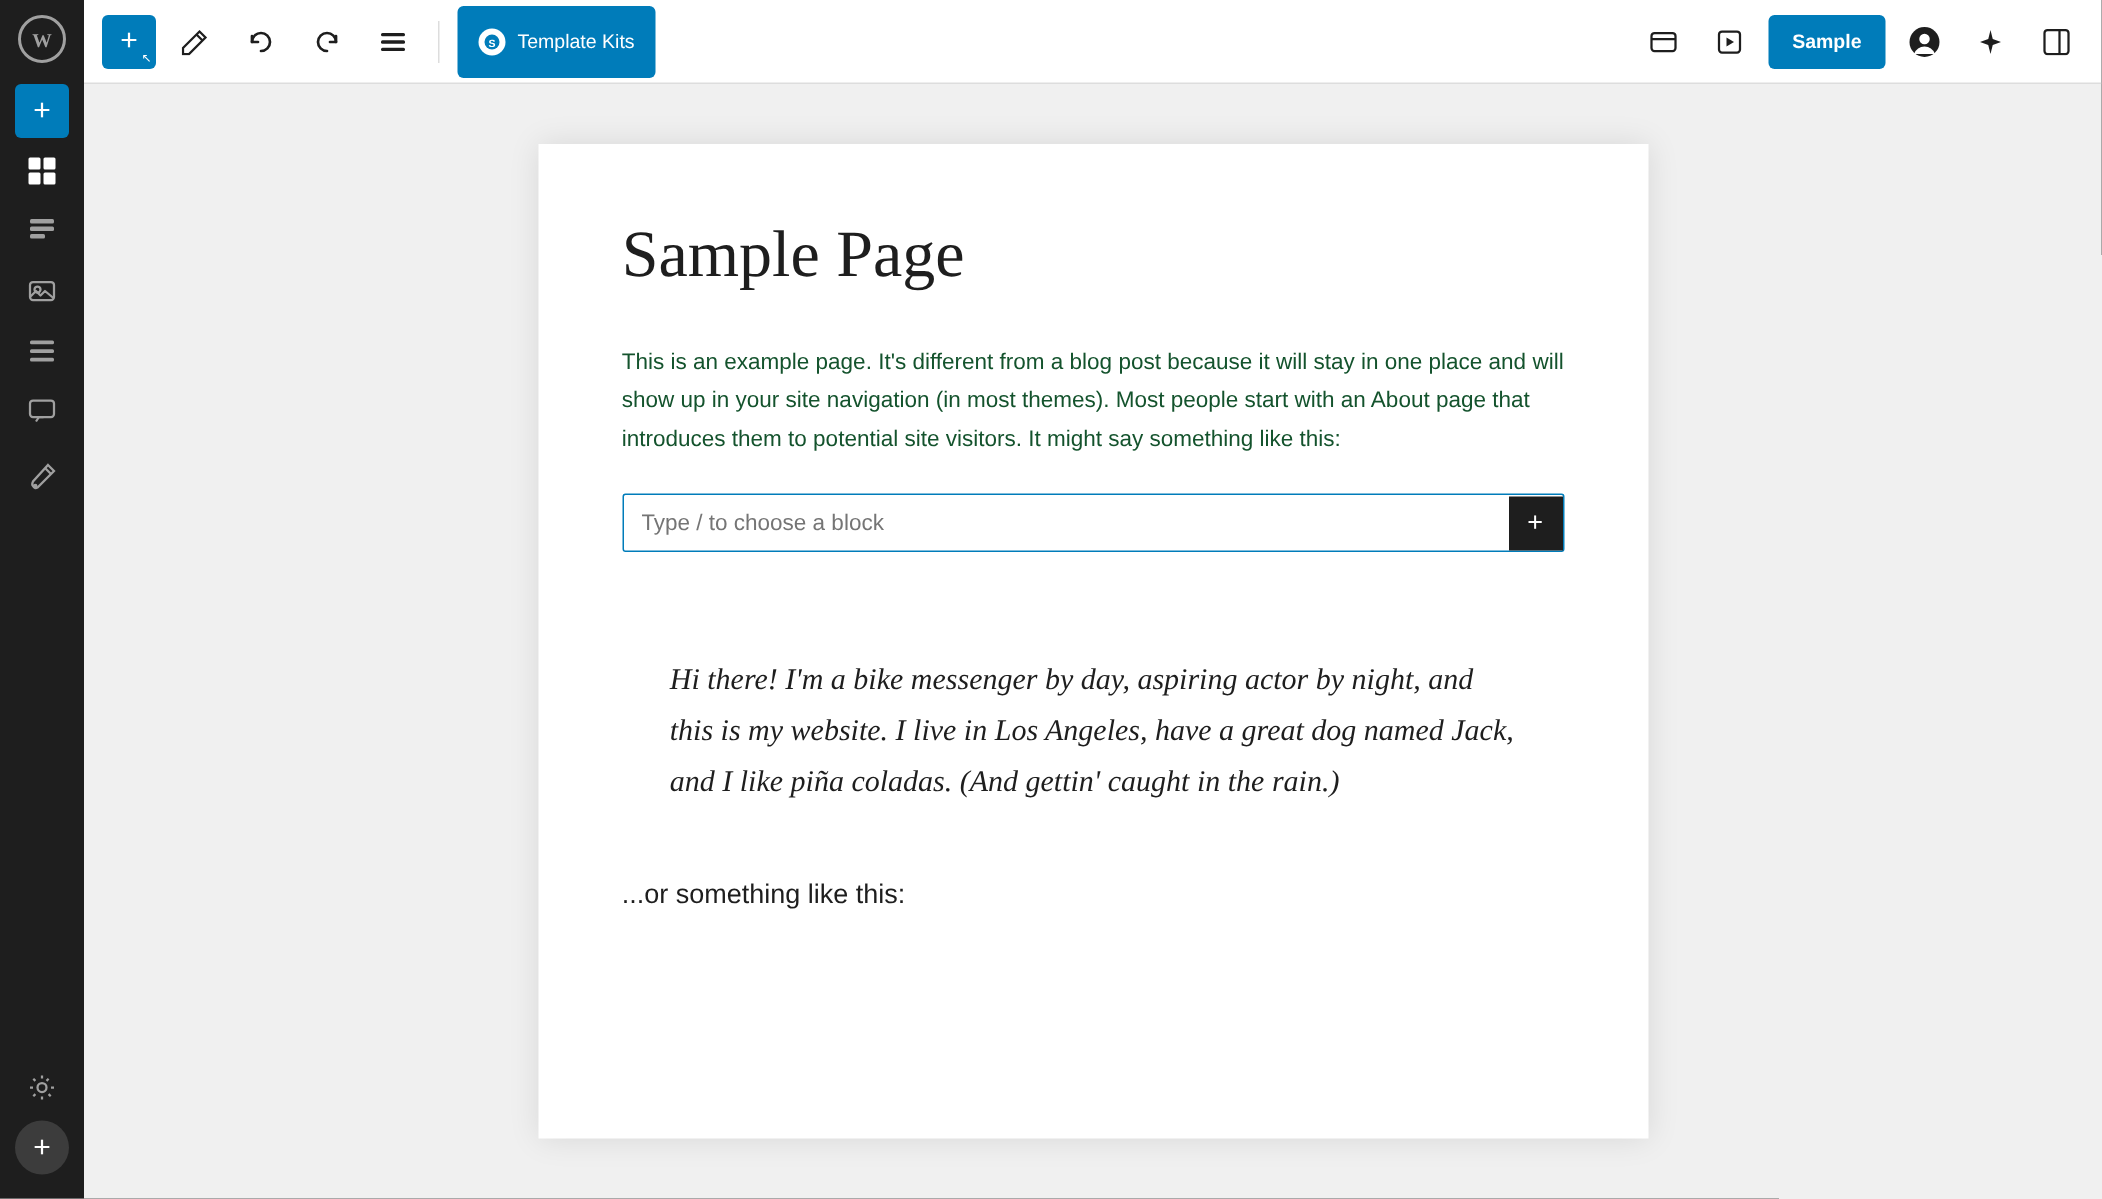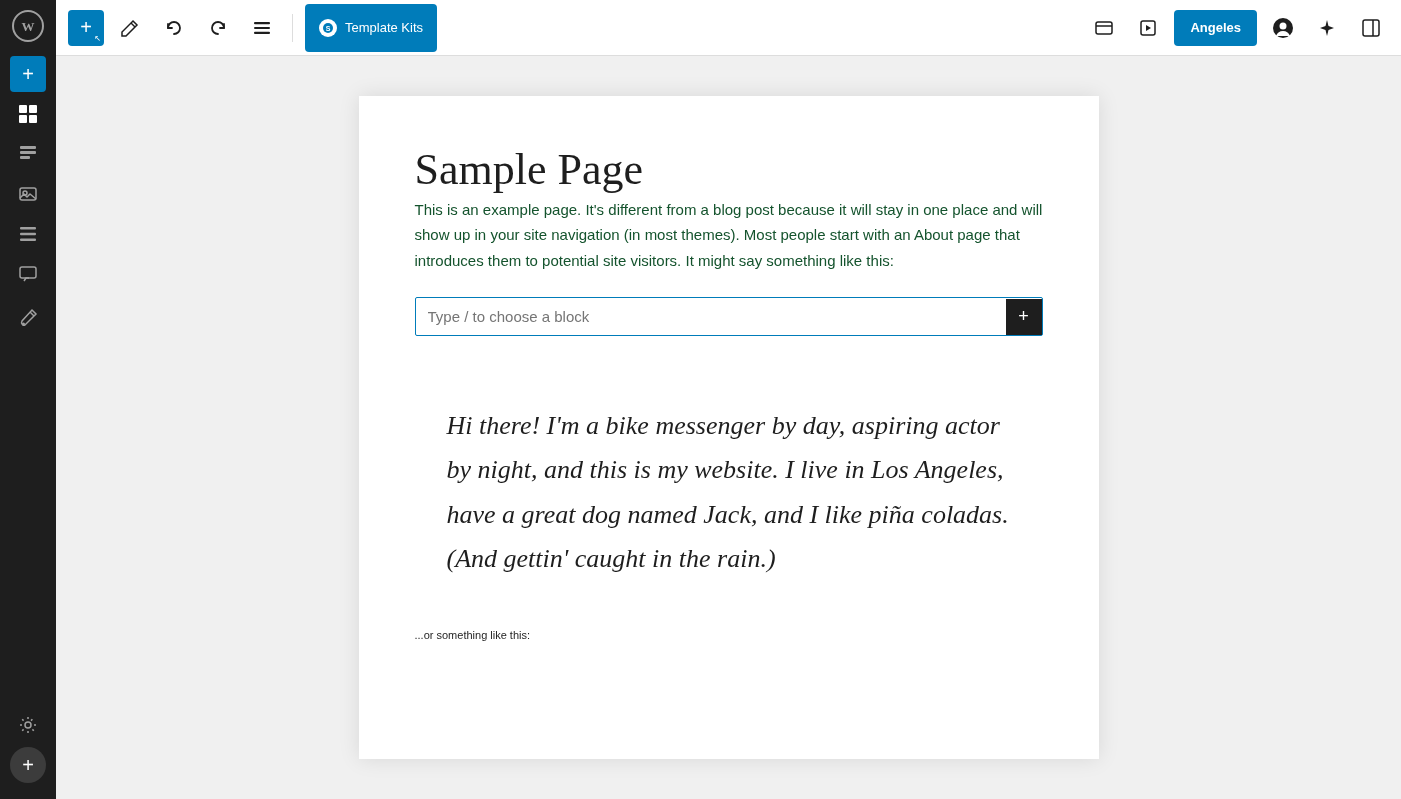--- a/index.html
+++ b/index.html
@@ -174,20 +174,21 @@
       width: 740px;
       min-height: 600px;
       padding: 48px 56px;
       box-shadow: 0 0 20px rgba(0,0,0,0.1);
     }
     .page-title {
       font-family: Georgia, 'Times New Roman', serif;
       font-size: 44px;
       font-weight: normal;
       color: #1e1e1e;
+      margin-bottom: 32px;
       line-height: 1.2;
     }
     .paragraph {
       font-size: 15px;
       color: #14532d;
       line-height: 1.7;
       margin-bottom: 24px;
       font-family: -apple-system, BlinkMacSystemFont, 'Segoe UI', sans-serif;
     }
     .block-input-wrapper {
@@ -220,26 +221,26 @@
       border: none;
       flex-shrink: 0;
     }
     .quote-block {
       padding: 16px 32px;
       margin-bottom: 32px;
     }
     .quote-text {
       font-family: Georgia, 'Times New Roman', serif;
       font-style: italic;
-      font-size: 26px;
+      font-size: 20px;
       color: #1e1e1e;
       line-height: 1.7;
     }
     .or-text {
-      font-size: 11px;
+      font-size: 18px;
       color: #1e1e1e;
       font-family: -apple-system, BlinkMacSystemFont, 'Segoe UI', sans-serif;
     }
   </style>
 </head>
 <body>
 
 <nav class="sidebar">
   <div class="sidebar-wp-logo">
     <svg width="32" height="32" viewBox="0 0 32 32" fill="none">
@@ -365,21 +366,21 @@
         </svg>
       </button>
       <button class="toolbar-icon-btn">
         <svg width="18" height="18" viewBox="0 0 18 18" fill="none" stroke="currentColor" stroke-width="1.5">
           <rect x="2" y="2" width="14" height="14" rx="2"></rect>
           <path d="M7 6 L12 9 L7 12 Z" fill="currentColor" stroke="none"></path>
         </svg>
       </button>
 
       <button class="update-btn">
-        <span>Angeles</span>
+        <span>Sample</span>
       </button>
 
       <button class="toolbar-icon-btn">
         <svg width="22" height="22" viewBox="0 0 22 22">
           <circle cx="11" cy="11" r="10" fill="#1e1e1e"></circle>
           <circle cx="11" cy="9" r="3.5" fill="white"></circle>
           <path d="M4 19 Q6 14 11 14 Q16 14 18 19" fill="white"></path>
         </svg>
       </button>
 

